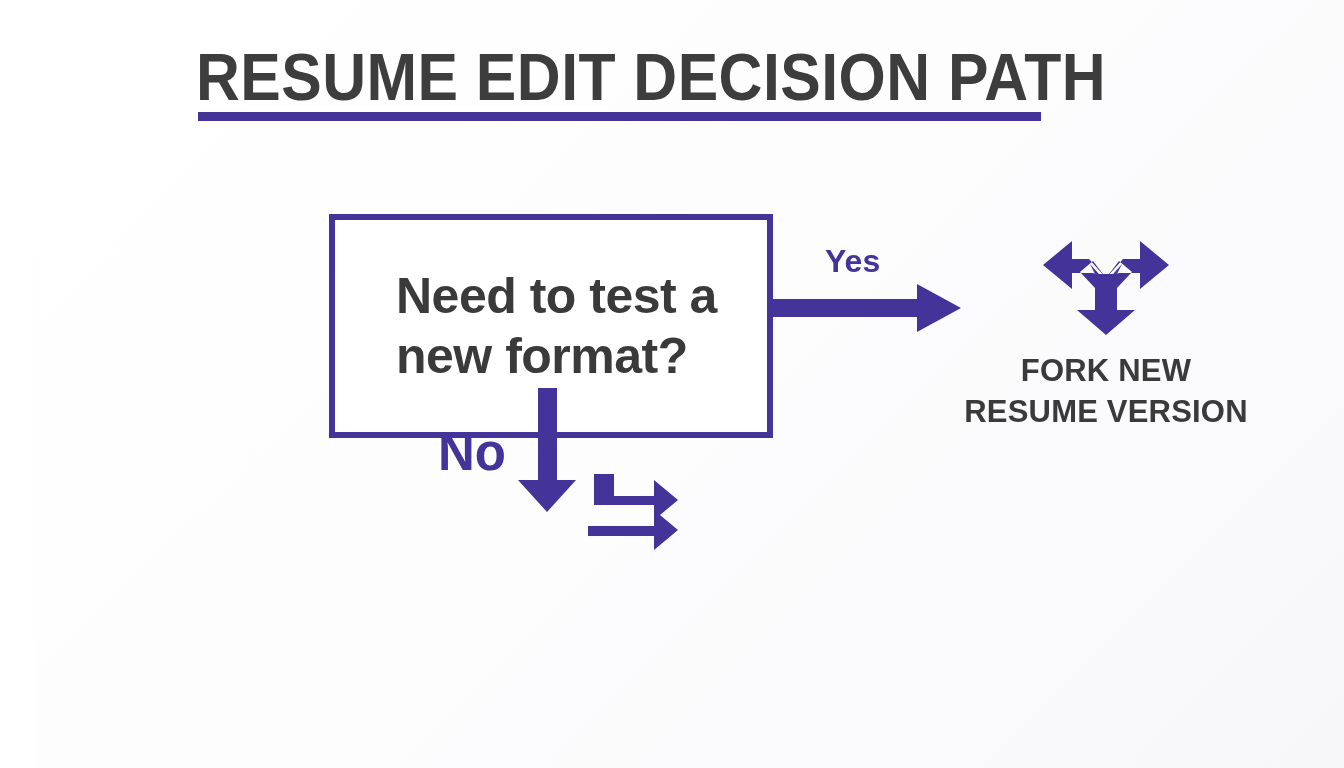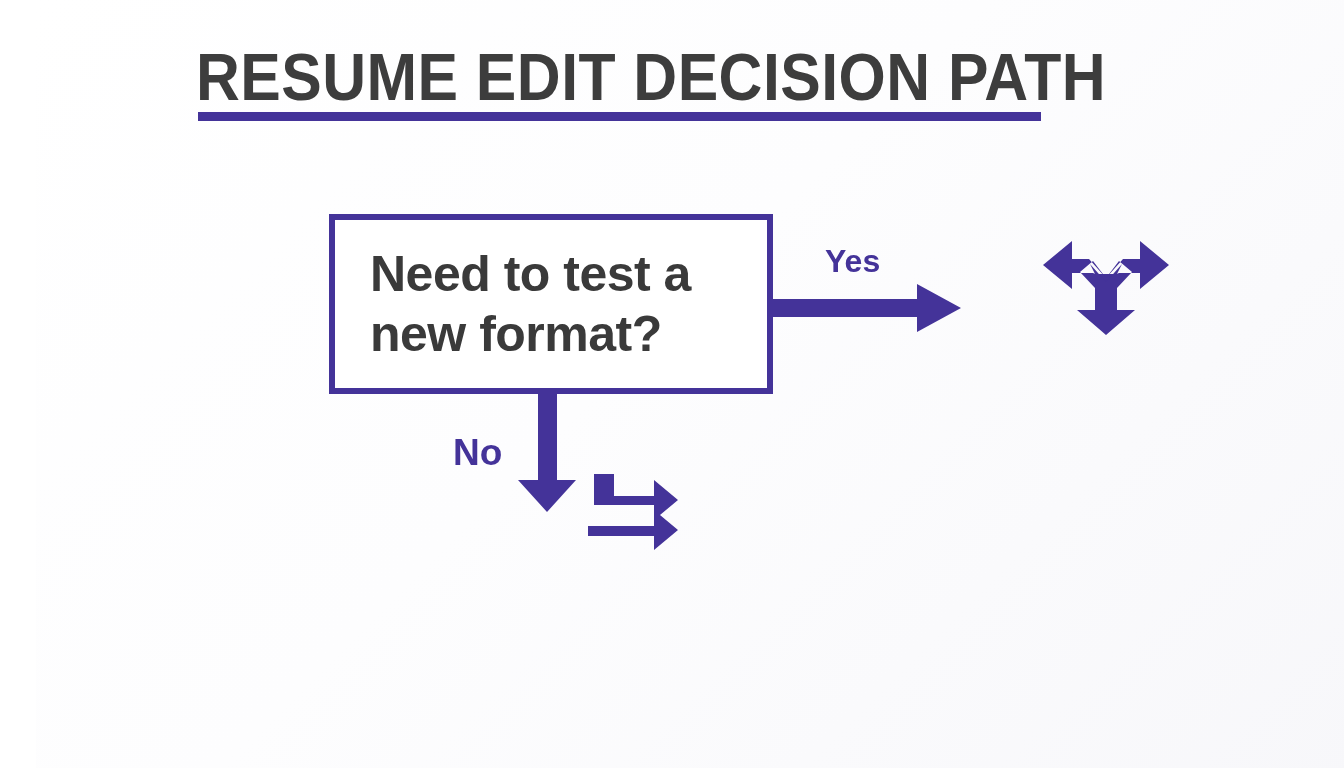--- a/index.html
+++ b/index.html
@@ -43,28 +43,28 @@
     height: 9px;
     background: #443399;
   }
 
   
   #decision-box {
     position: absolute;
     left: 293px;
     top: 214px;
     width: 444px;
-    height: 180px;
+    height: 224px;
     box-sizing: border-box;
     border: 6px solid #443399;
     background: #ffffff;
     display: flex;
     align-items: center;
     justify-content: flex-start;
-    padding-left: 35px;
+    padding-left: 61px;
   }
   #decision-text {
     font-family: "Liberation Sans", sans-serif;
     font-weight: bold;
     font-size: 50px;
     line-height: 60px;
     color: #3a3a3a;
     white-space: pre-line;
     letter-spacing: -0.5px;
   }
@@ -105,24 +105,24 @@
     font-size: 31px;
     line-height: 41px;
     color: #3a3a3a;
     white-space: pre-line;
     letter-spacing: 0.2px;
   }
 
   
   #no-label {
     position: absolute;
-    left: 417px;
+    left: 402px;
     top: 431px;
     font-weight: bold;
-    font-size: 37px;
+    font-size: 51px;
     line-height: 44px;
     color: #443399;
   }
   #no-arrow {
     position: absolute;
     left: 480px;
     top: 388px;
     width: 62px;
     height: 126px;
   }
@@ -176,20 +176,22 @@
 
     <path d="M66 60 L49 41 L49 41 L32 41 L32 23 L3 47 L32 71 L32 55 L53 55 Z
              M66 60 L55 70 L40 54 L53 43 Z" fill="#443399"></path>
 
     <path d="M66 60 L83 41 L100 41 L100 23 L129 47 L100 71 L100 55 L79 55 Z
              M66 60 L77 70 L92 54 L79 43 Z" fill="#443399"></path>
 
     <path d="M50 46 L66 64 L82 46 L74 62 L74 64 L58 64 L58 62 Z" fill="#443399"></path>
   </svg>
 
+  <div id="fork-label">FORK NEW
+RESUME VERSION</div>
 
   <div id="no-label">No</div>
 
   <svg id="no-arrow" viewBox="0 0 62 126">
     <path d="M22 0 L41 0 L41 92 L60 92 L31 124 L2 92 L22 92 Z" fill="#443399"></path>
   </svg>
 
   <svg id="merge-icon" viewBox="0 0 92 82">
 
     <path d="M6 4 L26 4 L26 26 L66 26 L66 10 L90 30 L66 50 L66 35 L6 35 Z" fill="#443399"></path>

